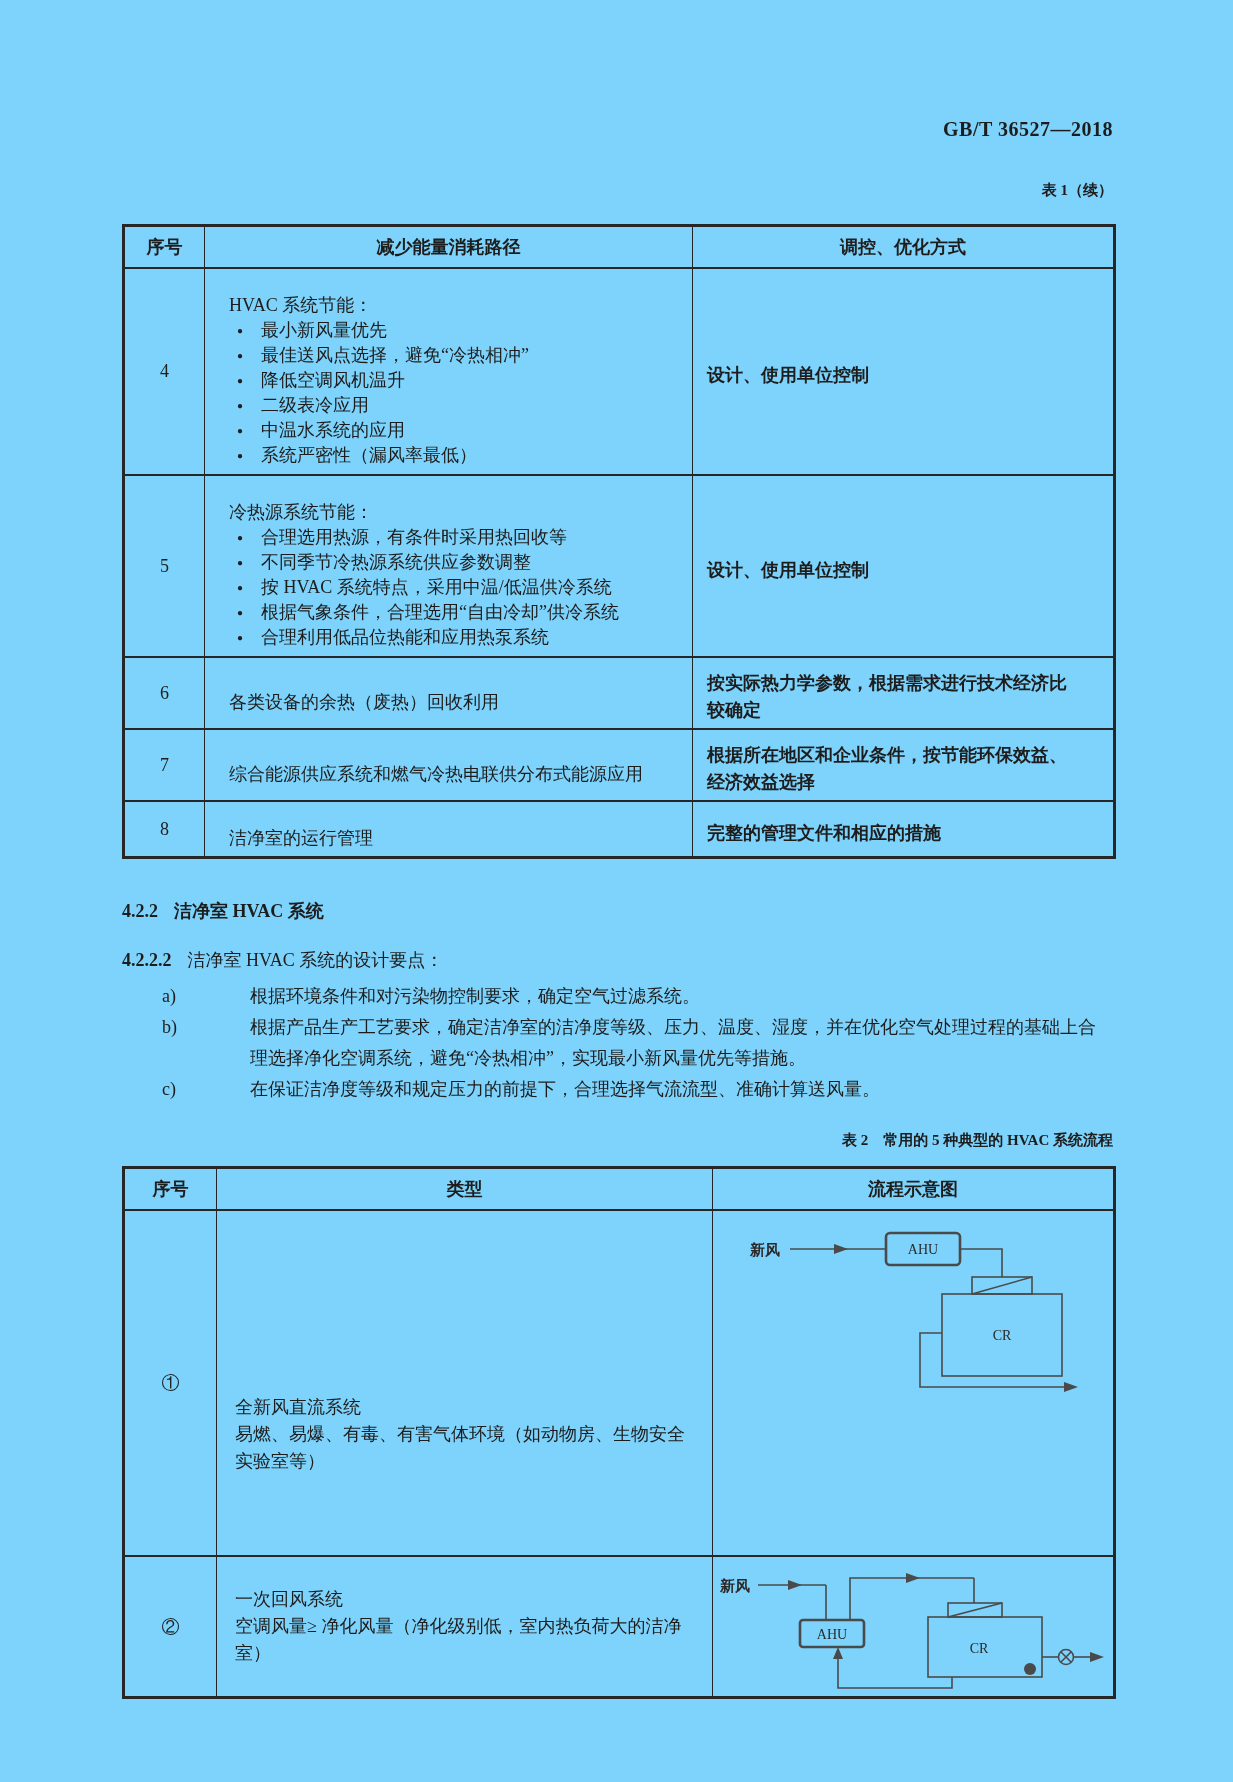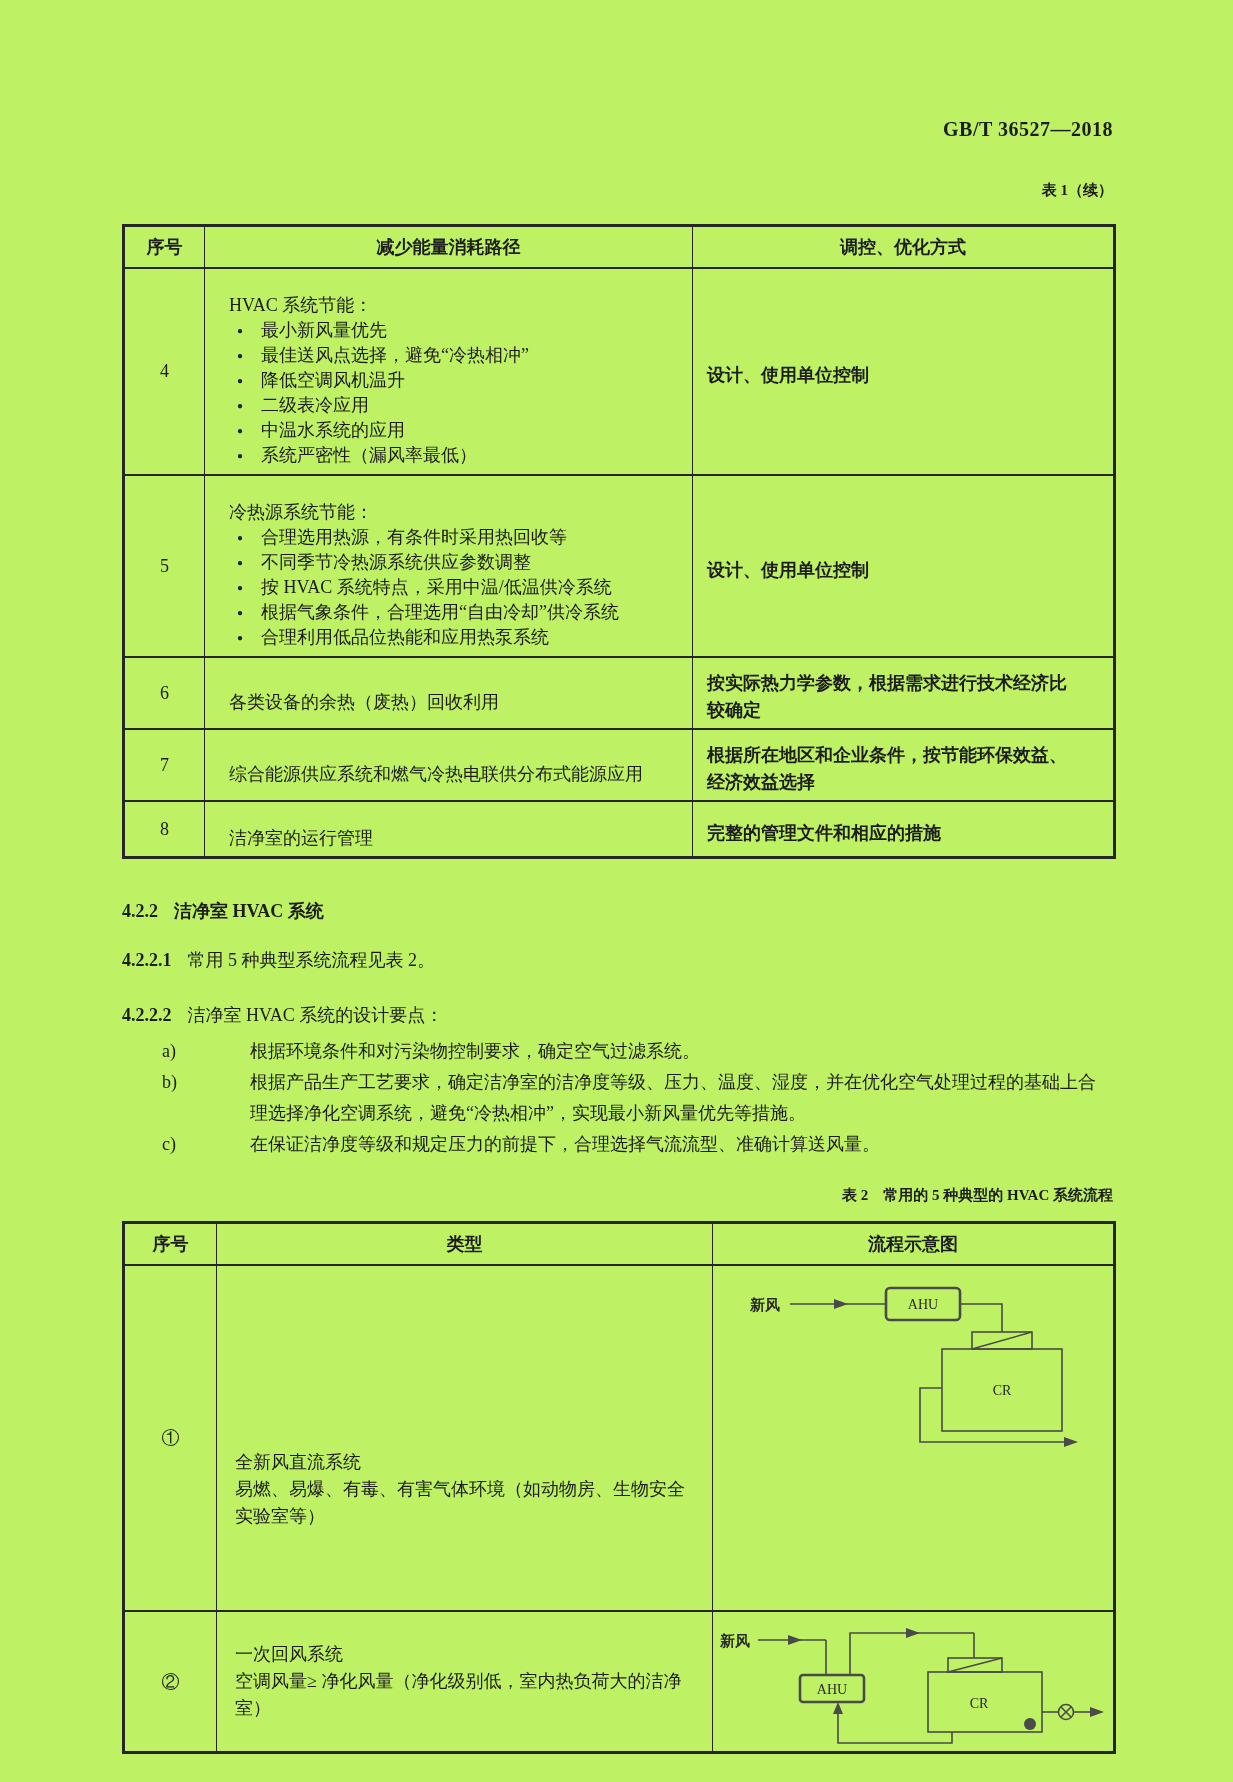--- a/index.html
+++ b/index.html
@@ -1,18 +1,18 @@
 <!DOCTYPE html>
 <html lang="zh"><head>
 <meta charset="utf-8">
 <style>
   html,body { margin:0; padding:0; background:#e8e8e8; }
   .page {
     position:relative; width:1233px; height:1782px; margin:0 auto;
-    background:#bef264; color:#1d1d1d;
+    background:#7dd3fc; color:#1d1d1d;
     font-family:"Liberation Serif","DejaVu Serif",serif;
     overflow:hidden;
   }
   .content { position:absolute; left:122px; top:0; width:991px; }
 
   .doc-header {
     padding-top:118px; text-align:right;
     font-weight:bold; font-size:20px; letter-spacing:0.5px;
   }
 
@@ -165,23 +165,20 @@
         <td class="path-cell">洁净室的运行管理</td>
         <td class="method-cell">完整的管理文件和相应的措施</td>
       </tr>
 
     </tbody>
       </table>
 
     <div class="section">
       <div class="sec-heading">
         <span class="clause-no">4.2.2</span><span>洁净室 HVAC 系统</span>
-      </div>
-      <div class="clause">
-        <span class="clause-no">4.2.2.1</span><span>常用 5 种典型系统流程见表 2。</span>
       </div>
       <div class="clause">
         <span class="clause-no">4.2.2.2</span><span>洁净室 HVAC 系统的设计要点：</span>
       </div>
       <div class="abc-list">
         <div class="abc-item">
           <span class="abc-marker">a)</span>
           <span class="abc-text">根据环境条件和对污染物控制要求，确定空气过滤系统。</span>
         </div>
         <div class="abc-item">

